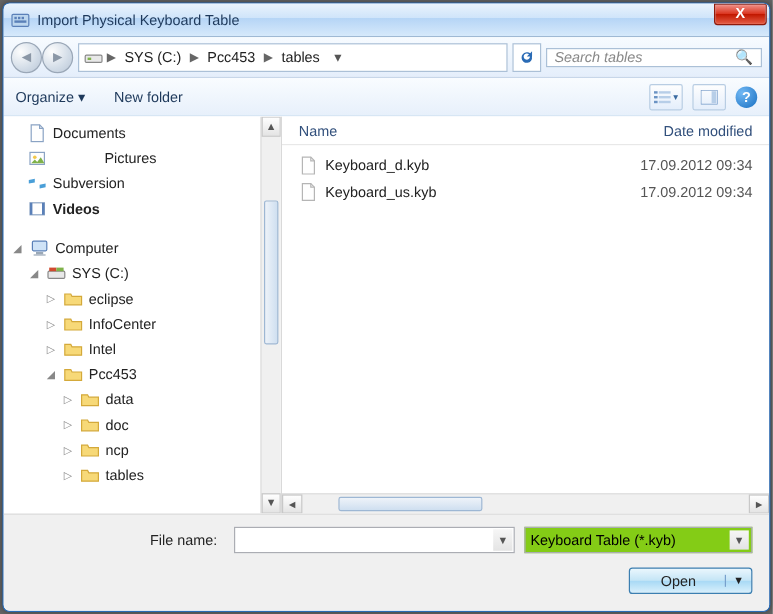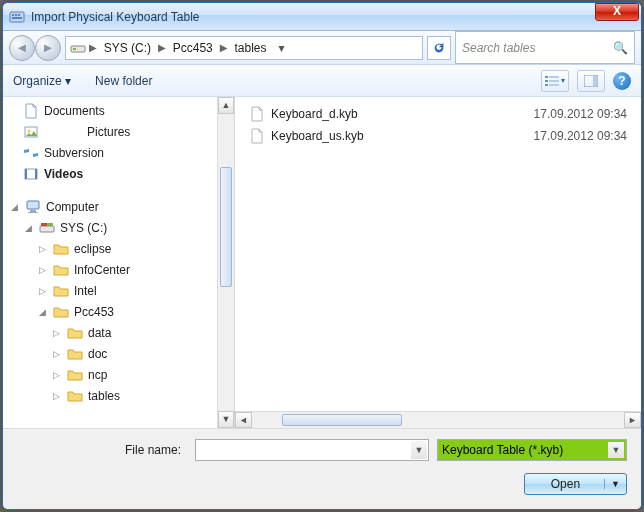--- a/index.html
+++ b/index.html
@@ -11,21 +11,21 @@
   .close-btn { width: 44px; height: 18px; background: linear-gradient(to bottom,#f08f87 0,#d9311b 49%,#c11800 50%,#e55c45 100%); border: 1px solid #8f1a0b; border-radius: 0 0 3px 3px; color: #fff; text-align: center; line-height: 14px; font-weight: bold; font-family: Arial; margin-top: -10px; box-shadow: inset 0 0 1px rgba(255,255,255,.6); cursor: pointer; }
   .navrow { height: 34px; background: linear-gradient(to bottom,#f7fbff,#e4eefb); display: flex; align-items: center; padding: 2px 6px; gap: 4px; border-bottom: 1px solid #c7d6e9; }
   .navbtns { display: flex; gap: 0; }
   .navcircle { width: 26px; height: 26px; border-radius: 50%; background: radial-gradient(circle at 30% 30%,#fdfdfd,#d2dce7 60%,#b9c6d6); border: 1px solid #9aa7b7; display: flex; align-items: center; justify-content: center; color: #8b97a6; font-size: 13px; }
   .crumbbar { flex: 1; height: 24px; border: 1px solid #abc0d7; background: #fff; display: flex; align-items: center; padding: 0 2px; }
   .crumbbar .seg { padding: 0 6px; height: 22px; line-height: 22px; color: #222; }
   .crumbbar .sep { color: #666; padding: 0 1px; font-size: 10px; }
   .crumb-icon { width: 16px; height: 16px; margin: 0 2px; }
   .drop { width: 18px; text-align: center; color: #555; }
   .refresh { width: 24px; height: 24px; border: 1px solid #abc0d7; background: #fff; display: flex; align-items: center; justify-content: center; color: #2a6bb5; }
-  .search { width: 180px; height: 33px; border: 1px solid #abc0d7; background: #fff; display: flex; align-items: center; padding: 0 6px; color: #888; font-style: italic; }
+  .search { width: 180px; height: 16px; border: 1px solid #abc0d7; background: #fff; display: flex; align-items: center; padding: 0 6px; color: #888; font-style: italic; }
   .search .sicon { margin-left: auto; font-style: normal; color: #5a80b8; }
   .toolbar { height: 32px; background: linear-gradient(to bottom,#f9fcff,#e7f0fb); border-bottom: 1px solid #cfe0f2; display: flex; align-items: center; padding: 0 10px; gap: 8px; }
   .toolbar .tleft { display: flex; gap: 24px; }
   .toolbar .tbtn { color: #1e395b; cursor: pointer; }
   .toolbar .tright { margin-left: auto; display: flex; align-items: center; gap: 8px; }
   .tsmall { width: 28px; height: 22px; border: 1px solid #b8cde3; background: linear-gradient(#fefefe,#e4eefb); border-radius: 2px; display: flex; align-items: center; justify-content: center; color: #3a6aa0; }
   .helpcirc { width: 18px; height: 18px; border-radius: 50%; background: radial-gradient(circle at 30% 30%,#71b8f4,#186fc1); color: #fff; text-align: center; line-height: 18px; font-weight: bold; }
   .body { flex: 1; display: flex; background: #fff; overflow: hidden; }
   .tree { width: 232px; border-right: 1px solid #d9d9d9; position: relative; overflow: hidden; }
   .tree-inner { padding: 4px 0 4px 6px; }
@@ -242,20 +242,24 @@
           </div>
       </div>
       <div class="tree-scroll">
         <div class="ar">▲</div>
         <div class="thumb"></div>
         <div class="ar" style="position:absolute;bottom:0;left:0;right:0;">▼</div>
       </div>
     </div>
 
     <div class="filepane">
+      <div class="colhead">
+        <span class="c1">Name</span>
+        <span>Date modified</span>
+      </div>
       <div class="filelist">
         <div class="frow">
           <svg width="16" height="16" viewBox="0 0 16 16">
               <path d="M3 1h7l3 3v11H3z" fill="#fefefe" stroke="#b5b5b5"></path>
               <path d="M10 1v3h3" fill="none" stroke="#b5b5b5"></path>
             </svg>
           <span>Keyboard_d.kyb</span>
           <span class="fdate">17.09.2012 09:34</span>
         </div>
         <div class="frow">

